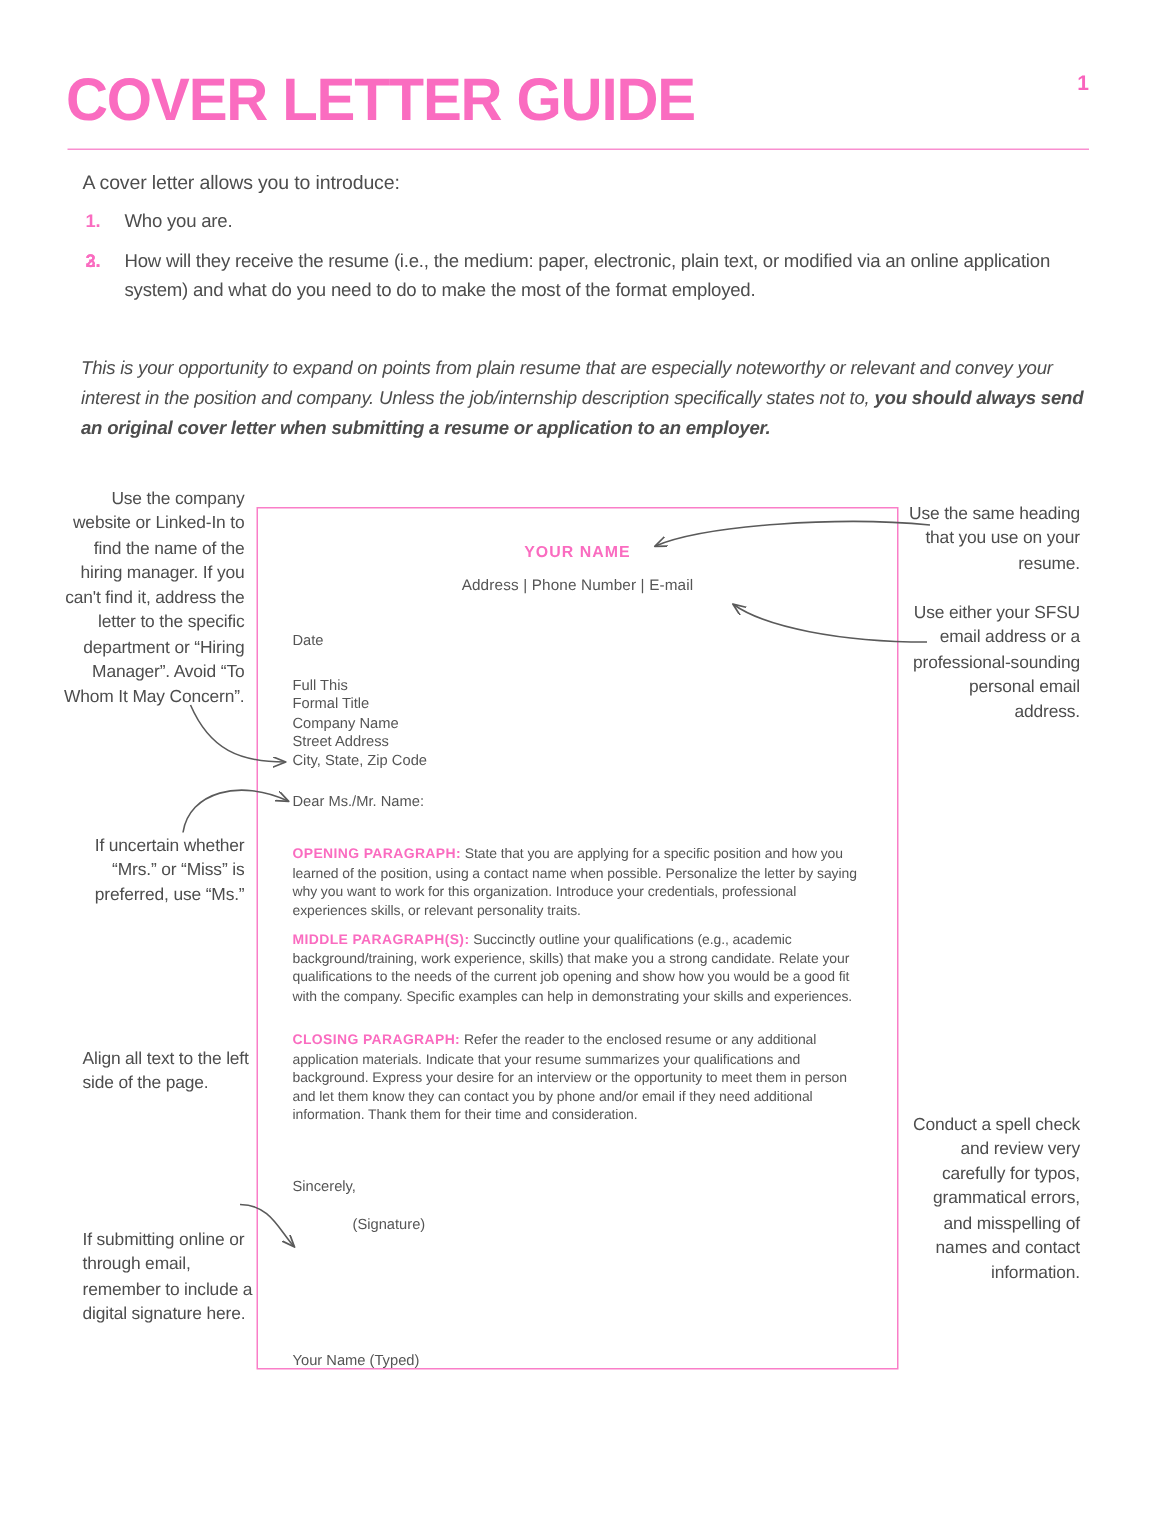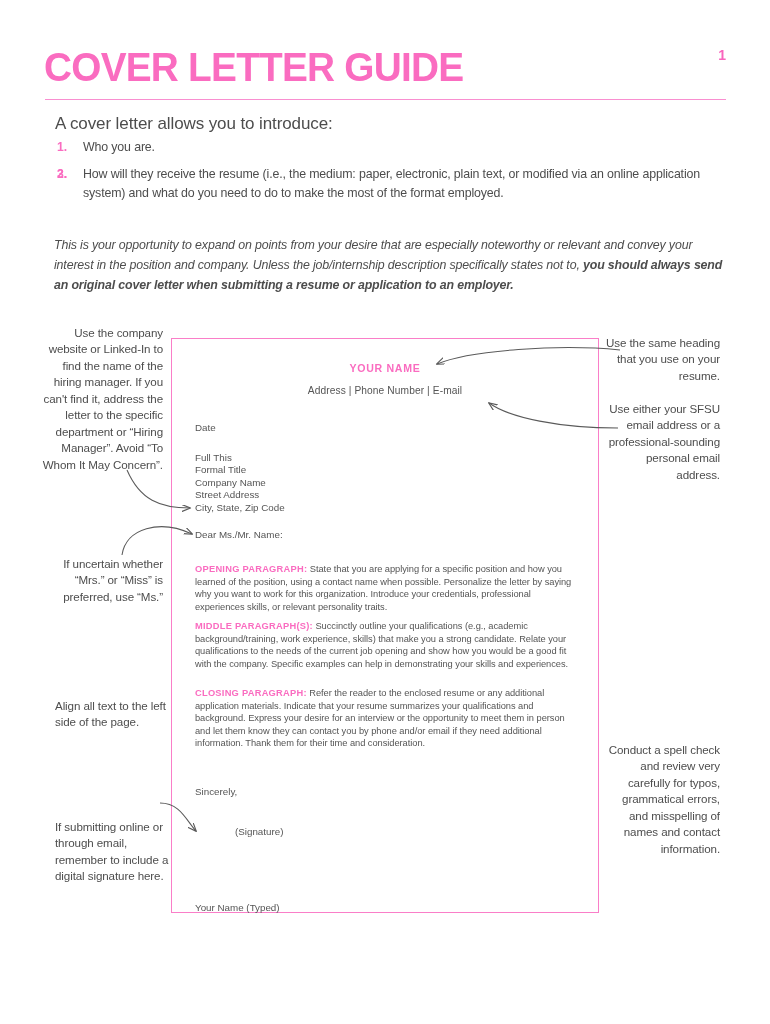--- a/index.html
+++ b/index.html
@@ -51,21 +51,21 @@
     width: 681px;
     height: 1.3px;
     background: #f98fd0;
   }
 
   
   .intro-lead {
     position: absolute;
     left: 55px;
     top: 114px;
-    font-size: 17px;
+    font-size: 13px;
     color: #4d4d4d;
     letter-spacing: -0.1px;
   }
   .numlist {
     position: absolute;
     left: 55px;
     top: 138px;
     width: 670px;
   }
   .numitem {
@@ -179,21 +179,21 @@
   .lt-sincerely {
     position: absolute;
     left: 23px;
     top: 447px;
     font-size: 9.8px;
     color: #555;
   }
   .lt-signature {
     position: absolute;
     left: 23px;
-    top: 487px;
+    top: 472px;
     font-size: 9.8px;
     color: #555;
     padding-left: 40px;
   }
   .lt-typed {
     position: absolute;
     left: 23px;
     top: 563px;
     font-size: 9.8px;
     color: #555;
@@ -250,21 +250,21 @@
     <div class="numitem">
       <span class="num">2.</span>
     </div>
     <div class="numitem">
       <span class="num">3.</span>
       <span>How will they receive the resume (i.e., the medium: paper, electronic, plain text, or modified via an online application system) and what do you need to do to make the most of the format employed.</span>
     </div>
   </div>
 
   <div class="italic-para">
-    <span>This is your opportunity to expand on points from your desire that are especially noteworthy or relevant and convey your interest in the position and company. Unless the job/internship description specifically states not to, </span><b>you should always send an original cover letter when submitting a resume or application to an employer.</b>
+    <span>This is your opportunity to expand on points from plain resume that are especially noteworthy or relevant and convey your interest in the position and company. Unless the job/internship description specifically states not to, </span><b>you should always send an original cover letter when submitting a resume or application to an employer.</b>
   </div>
 
   <div class="letter-box">
     <div class="letter-inner">
       <div class="lt-name">YOUR NAME</div>
       <div class="lt-contact">Address | Phone Number | E-mail</div>
       <div class="lt-date">Date</div>
 
       <div class="lt-address">
         <div>Full This</div>

